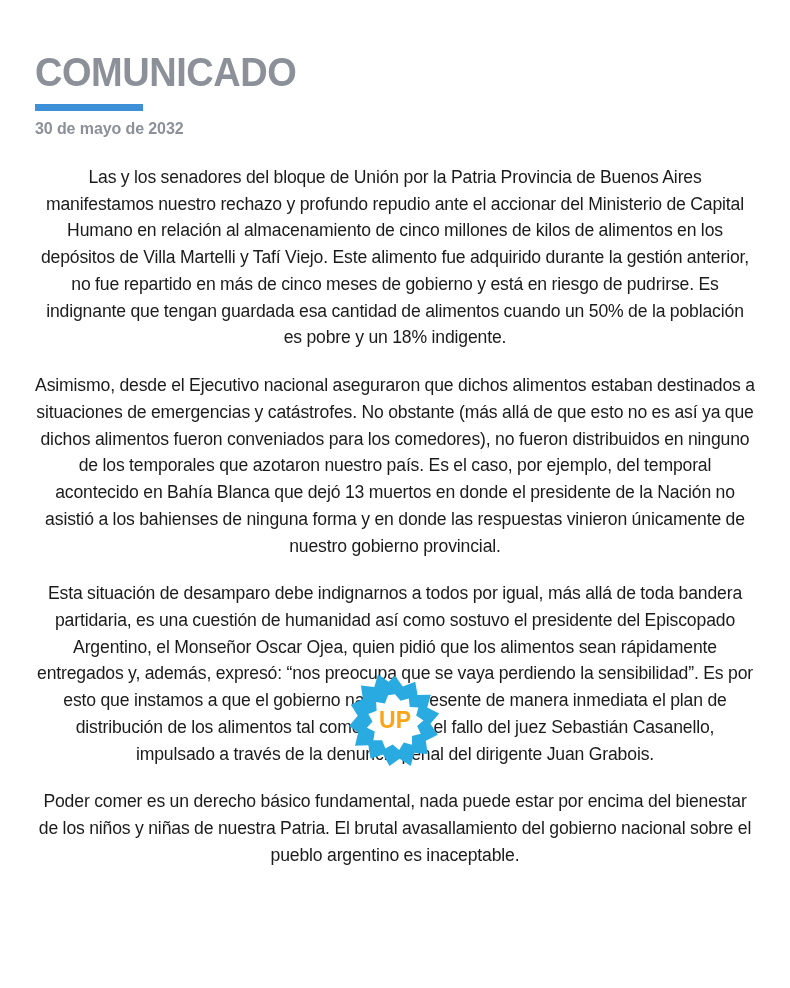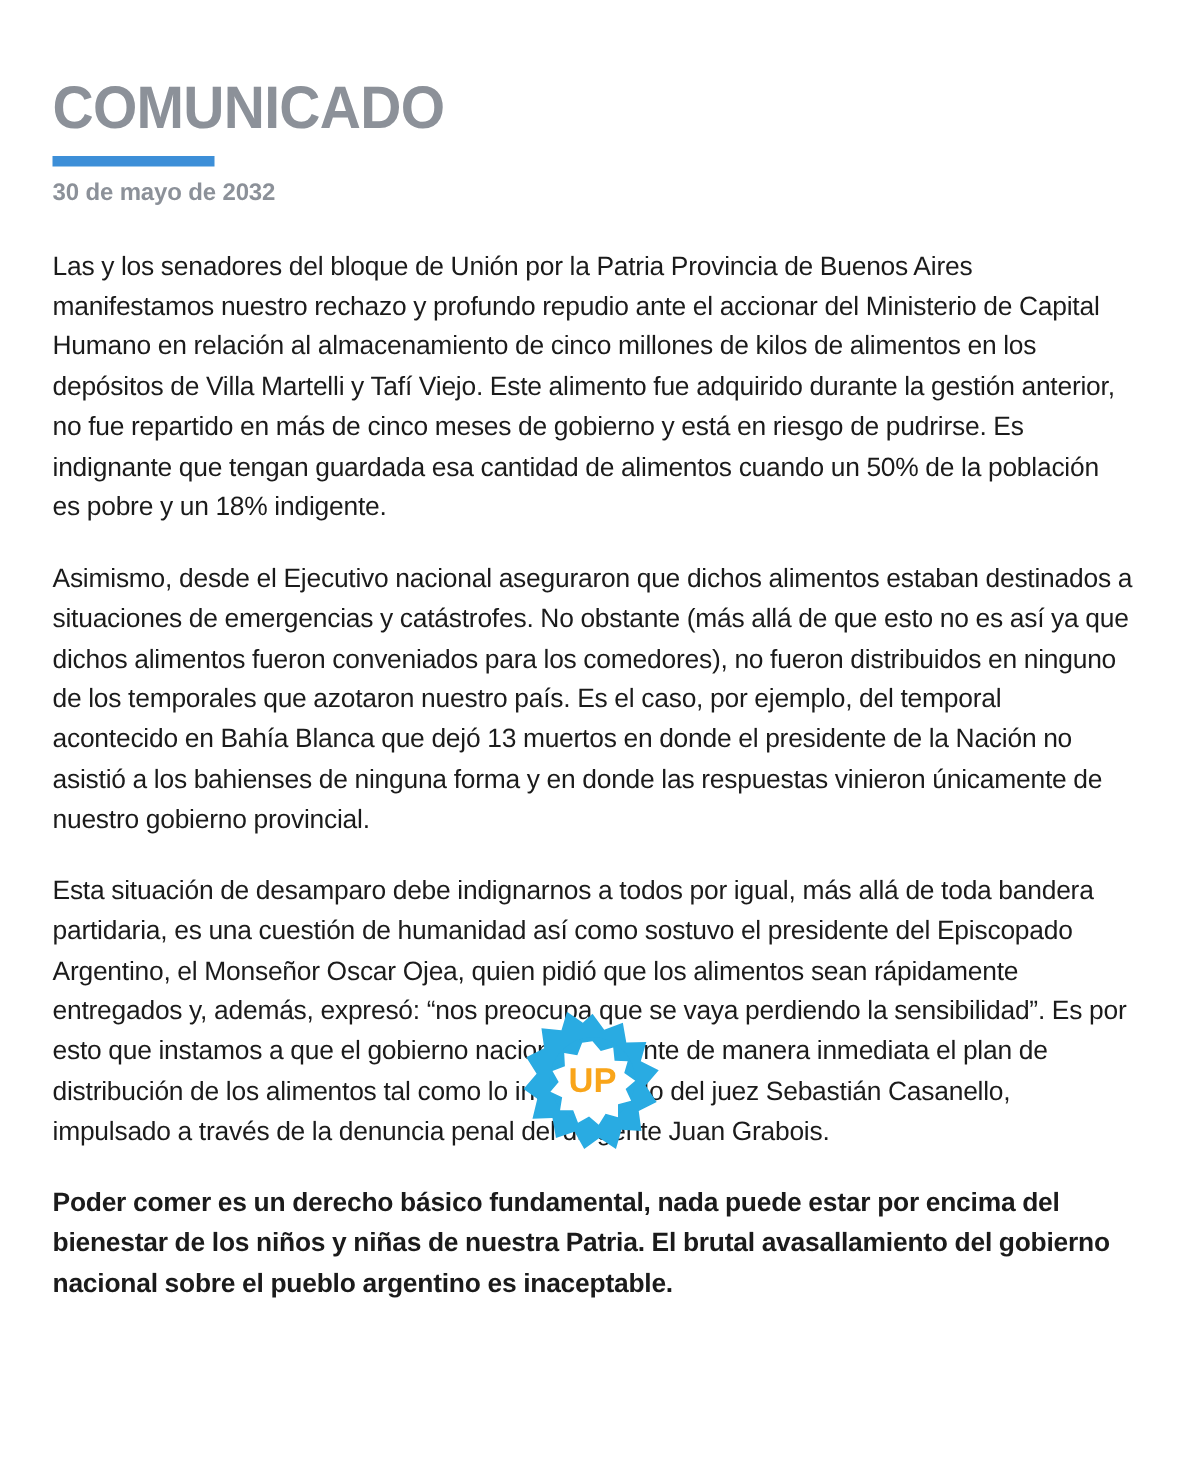--- a/index.html
+++ b/index.html
@@ -48,25 +48,25 @@
     margin: 0 0 26px 0;
     letter-spacing: -0.1px;
   }
 
   
   .body-copy p {
     font-size: 17.6px;
     line-height: 1.52;
     color: #1b1b1b;
     margin: 0 0 21px 0;
-    text-align: left;
+    text-align: center;
     letter-spacing: -0.15px;
     word-spacing: -0.2px;
   }
-  .body-copy p:last-child { margin-bottom: 16px; font-weight: bold; }
+  .body-copy p:last-child { margin-bottom: 16px; }
 
   
   .footer {
     position: absolute;
     left: 0;
     right: 0;
     bottom: 36px;
     display: flex;
     align-items: center;
     justify-content: center;

